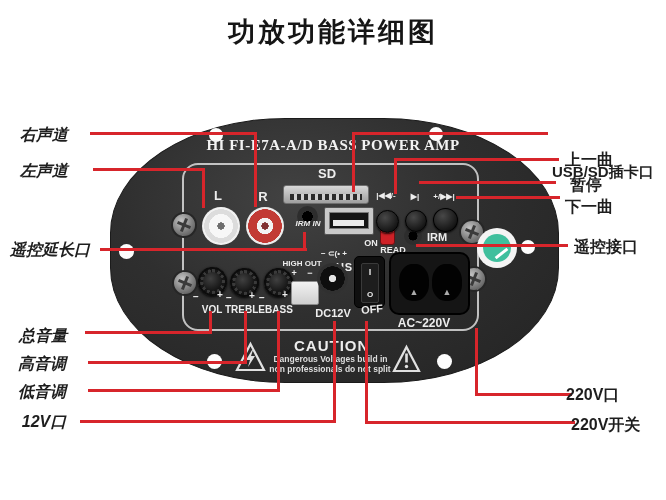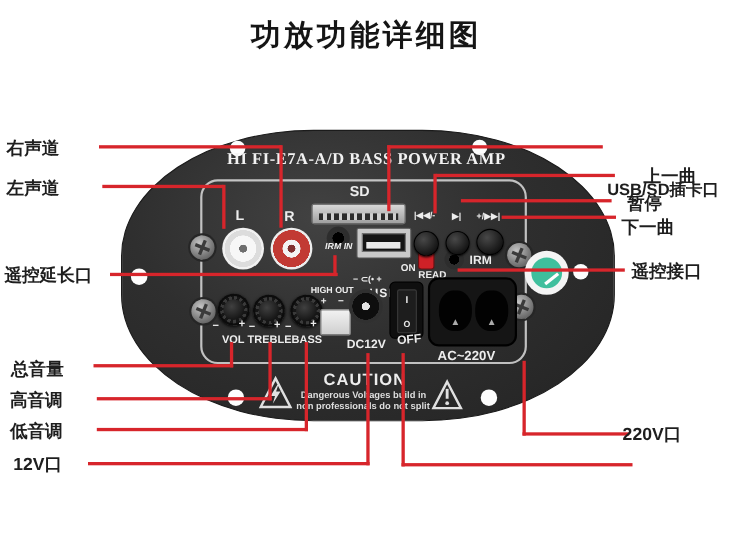--- a/index.html
+++ b/index.html
@@ -83,21 +83,21 @@
 
   .svg-icon{position:absolute;z-index:3;}
 
   
   .rl{position:absolute;background:#d7252b;z-index:5;}
   .rl.h{height:3px;}
   .rl.v{width:3px;}
 
   
   .lbl{position:absolute;font-size:16px;font-weight:600;color:#1e1e1e;white-space:nowrap;z-index:6;}
-  .lbl.r{text-align:left;}
+  .lbl.r{text-align:center;font-style:italic;}
 </style>
 </head>
 <body>
 
 <div class="stage">
 
   <div class="title">功放功能详细图</div>
 
   <div class="board"></div>
   <div class="panel-outline"></div>
@@ -230,19 +230,20 @@
 
   <div class="lbl r" style="left:6px;top:125px;width:76px;">右声道</div>
   <div class="lbl r" style="left:6px;top:161px;width:76px;">左声道</div>
   <div class="lbl r" style="left:4px;top:240px;width:92px;">遥控延长口</div>
   <div class="lbl r" style="left:10px;top:326px;width:66px;">总音量</div>
   <div class="lbl r" style="left:9px;top:354px;width:66px;">高音调</div>
   <div class="lbl r" style="left:9px;top:382px;width:66px;">低音调</div>
   <div class="lbl r" style="left:12px;top:412px;width:64px;">12V口</div>
 
   <div class="lbl" style="left:552px;top:124px;font-size:15px;margin-top:39px;">USB/SD插卡口</div>
-  <div class="lbl" style="left:565px;top:150px;margin-left:20px;">上一曲</div>
+  <div class="lbl" style="left:565px;top:150px;">上一曲</div>
   <div class="lbl" style="left:570px;top:175px;">暂停</div>
   <div class="lbl" style="left:565px;top:197px;text-align:center;">下一曲</div>
   <div class="lbl" style="left:574px;top:237px;">遥控接口</div>
   <div class="lbl" style="left:566px;top:385px;">220V口</div>
+  <div class="lbl" style="left:571px;top:415px;">220V开关</div>
 
 </div>
 
 </body></html>

